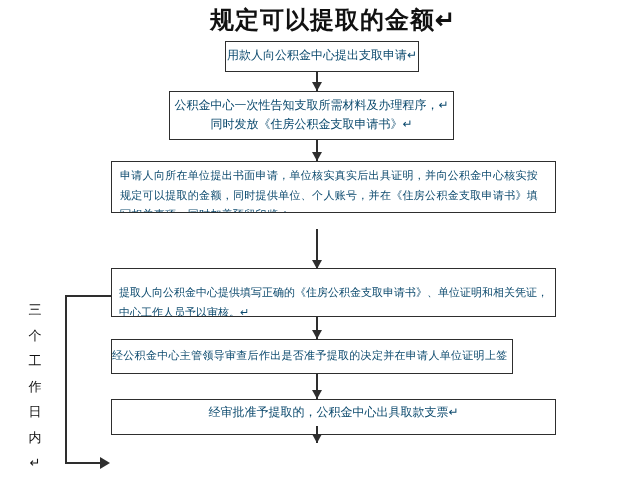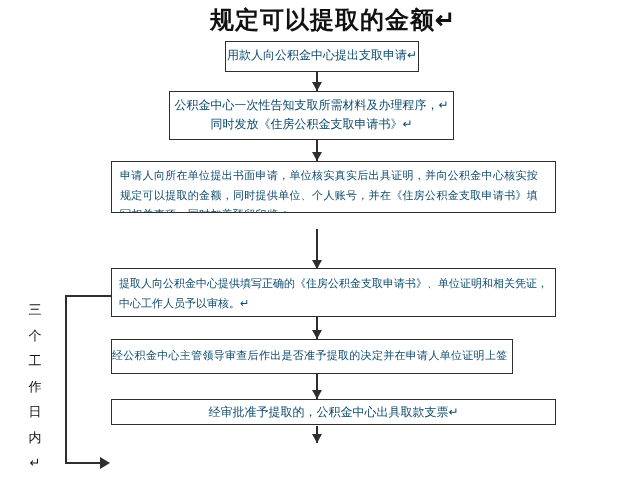--- a/index.html
+++ b/index.html
@@ -34,23 +34,23 @@
     border: 1.5px solid #2e2e2e;
     background: #ffffff;
     color: #0c4a6e;
     font-size: 12px;
     white-space: pre-line;
     overflow: hidden;
   }
   .box-1 { left: 225px; top: 41px;  width: 194px; height: 31px; text-align: center; line-height: 27px; }
   .box-2 { left: 169px; top: 91px;  width: 285px; height: 49px; text-align: center; line-height: 19px; padding-top: 4px; }
   .box-3 { left: 111px; top: 161px; width: 445px; height: 52px; font-size: 11px; letter-spacing: 0.3px; line-height: 19.5px; padding: 4px 8px 0 8px; }
-  .box-4 { left: 111px; top: 268px; width: 445px; height: 49px; font-size: 11px; line-height: 20px; padding: 4px 0 0 7px; }
+  .box-4 { left: 111px; top: 268px; width: 445px; height: 49px; font-size: 11px; line-height: 20px; padding: 13px 0 0 7px; }
   .box-5 { left: 111px; top: 339px; width: 402px; height: 35px; font-size: 11px; letter-spacing: 0.3px; line-height: 31px; }
-  .box-6 { left: 111px; top: 399px; width: 445px; height: 26px; text-align: center; line-height: 24px; }
+  .box-6 { left: 111px; top: 399px; width: 445px; height: 36px; text-align: center; line-height: 24px; }
   .box-7 { left: 111px; top: 443px; width: 445px; height: 31px; text-align: center; line-height: 28px; }
   .arrow {
     position: absolute;
     left: 316px;
     width: 2px;
     background: #2e2e2e;
   }
   .arrow::after {
     content: '';
     position: absolute;

